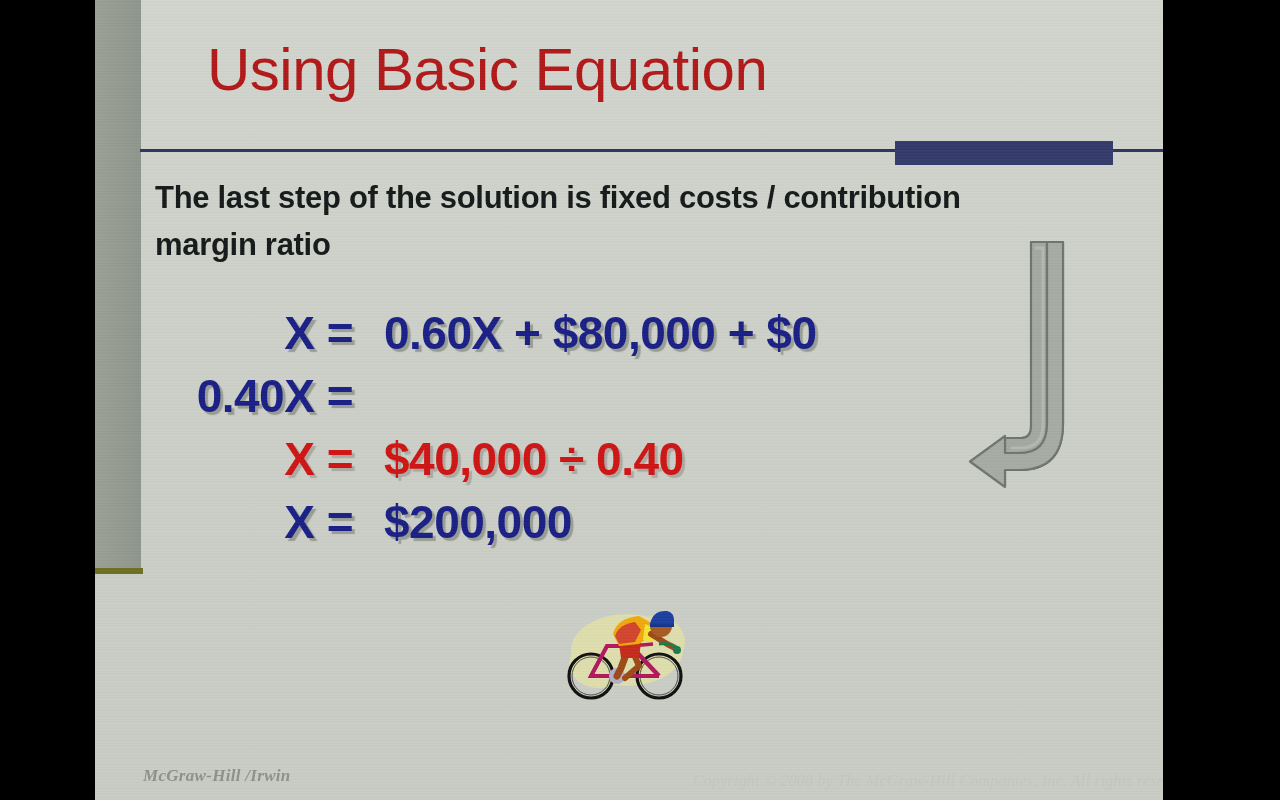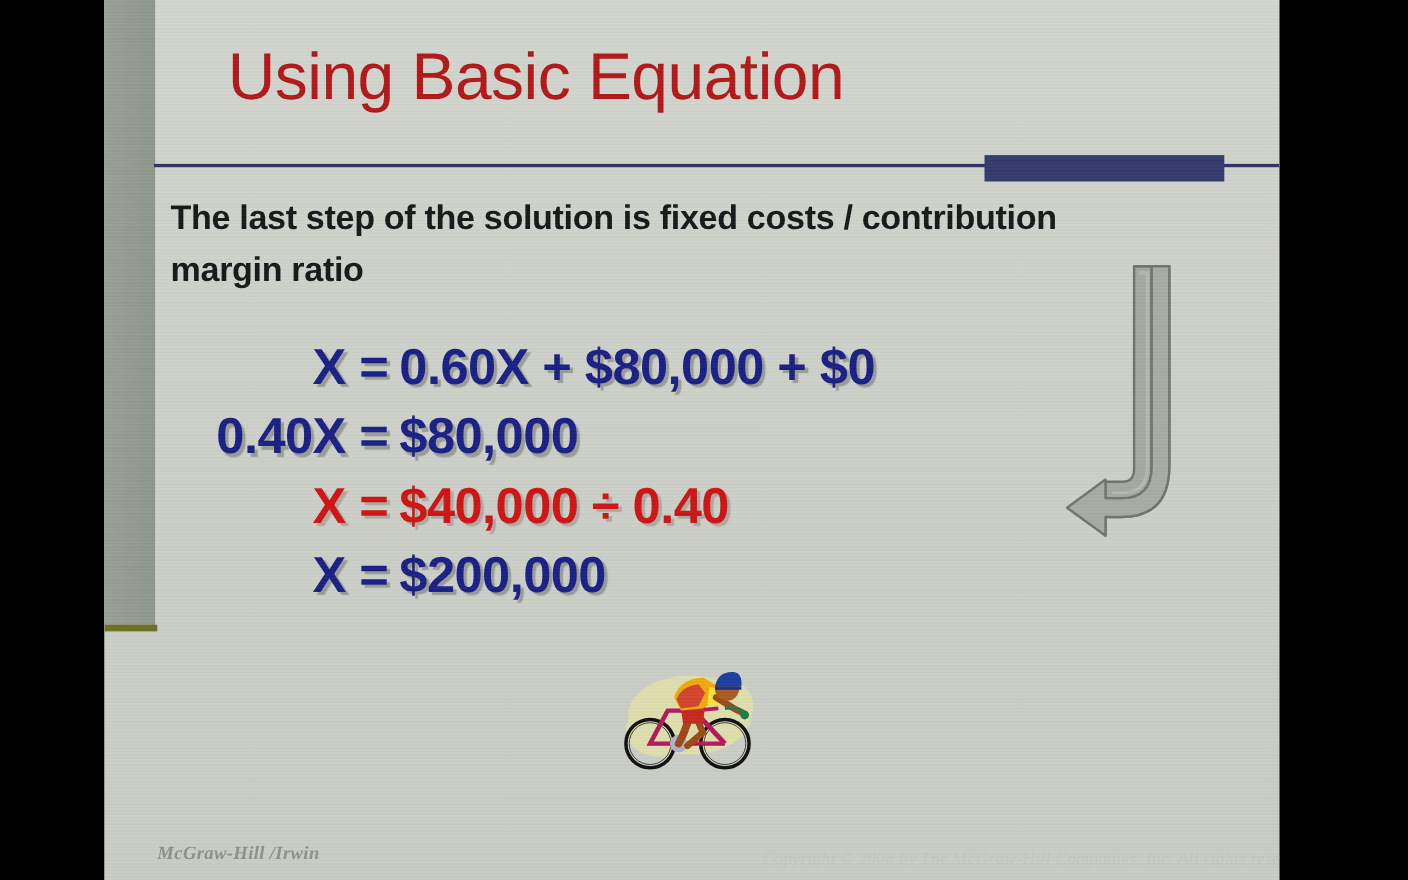--- a/index.html
+++ b/index.html
@@ -129,20 +129,21 @@
     white-space: nowrap;
   }
   .eq-lhs {
     width: 268px;
     text-align: right;
     padding-right: 10px;
     box-sizing: border-box;
   }
   .eq-rhs {
     text-align: left;
+    margin-left: 21px;
   }
   .navy {
     color: #1a1f86;
     text-shadow: 3px 3px 1px rgba(110,114,106,0.55);
   }
   .red {
     color: #cf1414;
     text-shadow: 3px 3px 1px rgba(120,114,110,0.40);
   }
 
@@ -209,21 +210,20 @@
 
     <div id="equations">
 
       <div class="eq-row">
         <span class="eq-lhs navy">X =</span>
         <span class="eq-rhs navy">0.60X  +  $80,000   +  $0</span>
       </div>
 
       <div class="eq-row">
         <span class="eq-lhs navy">0.40X =</span>
-        <span class="eq-rhs navy">$80,000</span>
       </div>
 
       <div class="eq-row">
         <span class="eq-lhs red">X =</span>
         <span class="eq-rhs red">$40,000 ÷ 0.40</span>
       </div>
 
       <div class="eq-row">
         <span class="eq-lhs navy">X =</span>
         <span class="eq-rhs navy"> $200,000</span>

